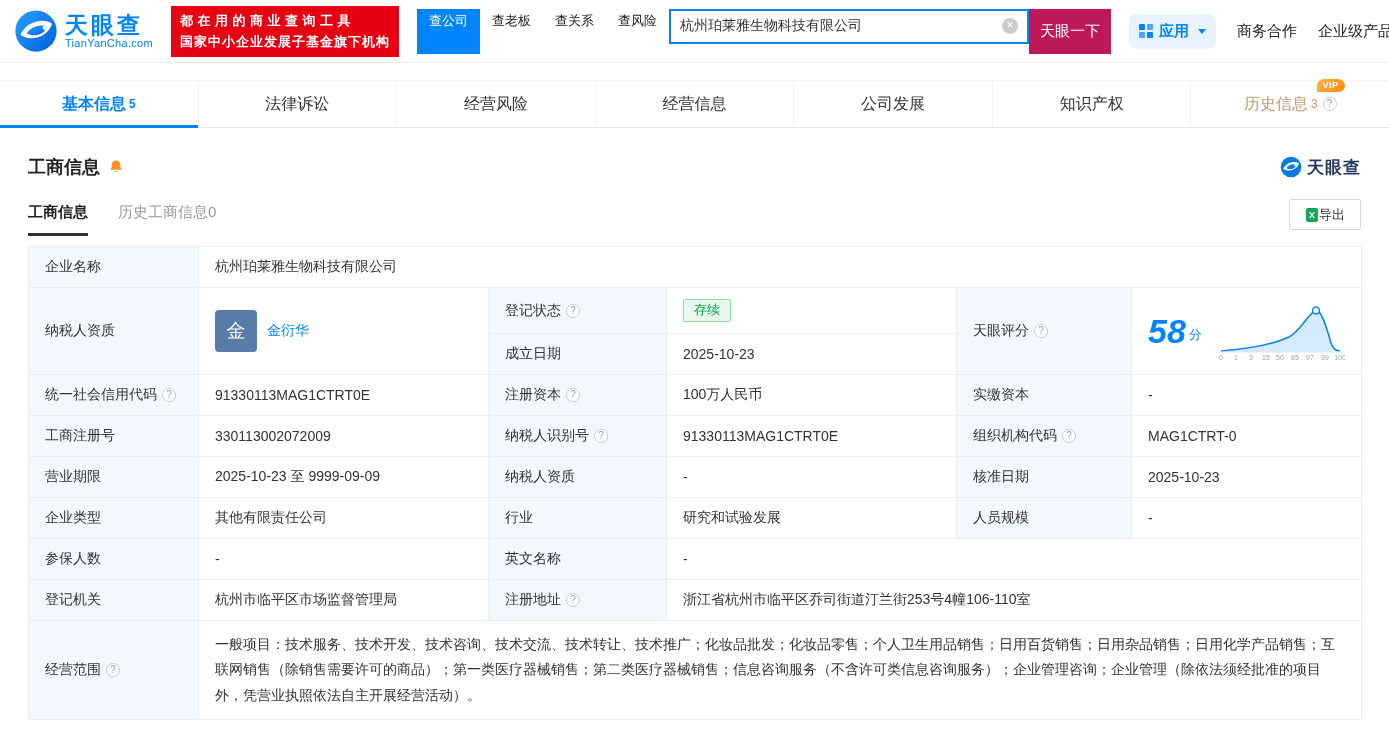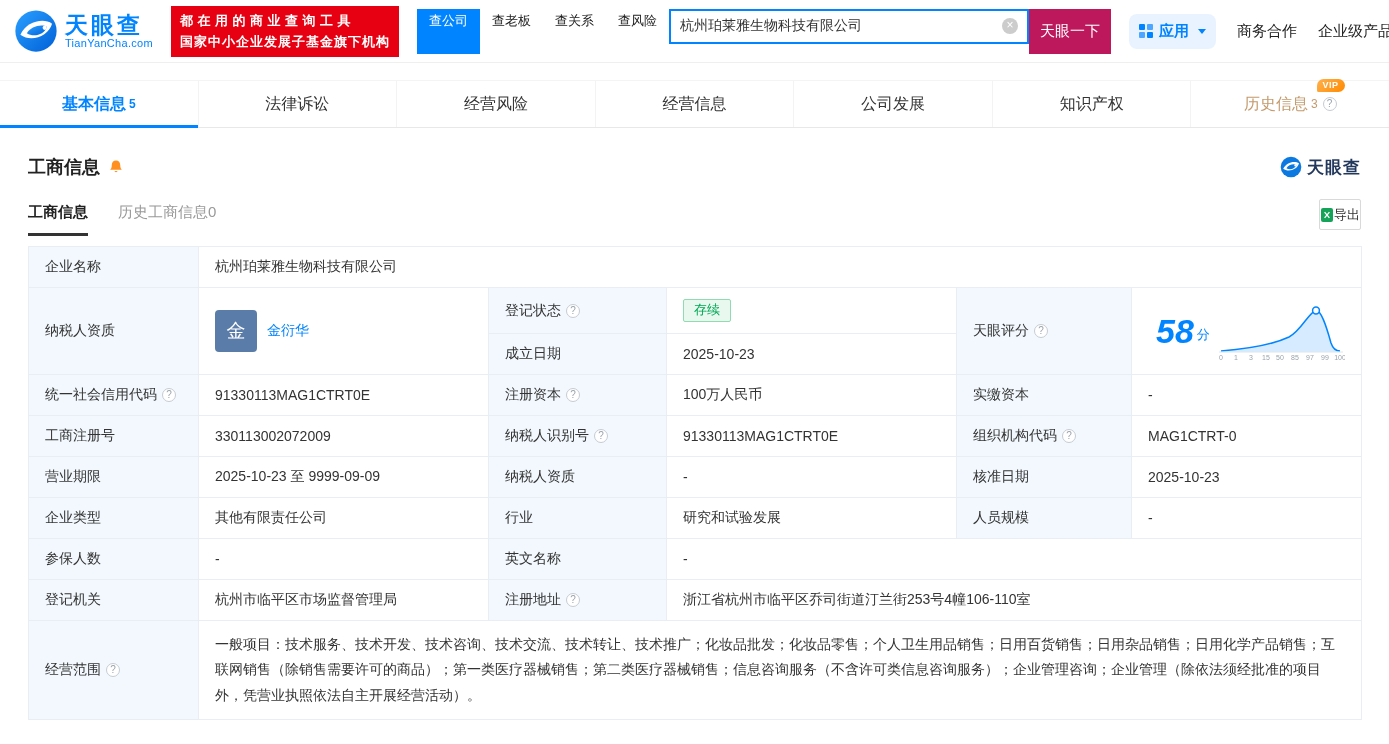--- a/index.html
+++ b/index.html
@@ -56,34 +56,34 @@
   
   .section-head { display:flex; align-items:center; padding:27px 28px 0; }
   .section-title { font-size:18px; font-weight:bold; color:#222; }
   .sub-bell { margin-left:8px; cursor:pointer; display:flex; }
   .watermark { margin-left:auto; display:flex; align-items:center; gap:5px; }
   .wm-text { font-size:17px; font-weight:bold; color:#22385c; letter-spacing:1px; }
 
   .subtab-row { display:flex; align-items:flex-end; padding:0 28px; margin-top:20px; }
   .subtab { font-size:15px; color:#999; margin-right:30px; padding-bottom:11px; cursor:pointer; border-bottom:3px solid transparent; }
   .subtab.active { color:#222; font-weight:bold; border-bottom-color:#333; }
-  .export-btn { margin-left:auto; display:flex; align-items:center; gap:0; border:1px solid #d9d9d9; background:#fff; border-radius:2px; height:31px; padding:0 0; font-size:13px; color:#333; cursor:pointer; margin-bottom:6px; }
+  .export-btn { margin-left:auto; display:flex; align-items:center; gap:0; border:1px solid #d9d9d9; background:#fff; border-radius:2px; height:31px; padding:0 15px; font-size:13px; color:#333; cursor:pointer; margin-bottom:6px; }
 
   
   .info-table { border-collapse:collapse; margin:10px 28px 0; width:1333px; table-layout:fixed; }
   .info-table td { border:1px solid #e8eef4; font-size:14px; color:#333; padding:11px 16px; vertical-align:middle; word-break:break-all; }
   .info-table td.lbl { background:#f2f8fd; }
   .badge-green { display:inline-block; background:#e8f8ef; color:#00a854; border:1px solid #8fdcb1; font-size:13px; padding:1px 10px 2px; border-radius:2px; line-height:1.4; }
   .rep-cell { display:flex; align-items:center; gap:10px; }
   .avatar { width:42px; height:42px; border-radius:4px; background:#5a7ca8; color:#fff; font-size:19px; display:flex; align-items:center; justify-content:center; cursor:pointer; flex:0 0 auto; }
   .link { color:#0084ff; cursor:pointer; }
   .score-td { padding:6px 10px 6px 14px; }
   .score-wrap { display:flex; align-items:center; justify-content:space-between; }
   .score-num { color:#0084ff; display:flex; align-items:flex-end; cursor:pointer; }
-  .score-n { font-size:34px; font-weight:bold; font-style:italic; line-height:1;margin-left:8px; }
+  .score-n { font-size:34px; font-weight:bold; font-style:italic; line-height:1; }
   .score-u { font-size:13px; margin:0 0 4px 3px; }
   .score-chart text { font-size:7px; fill:#9aa3ab; text-anchor:middle; font-style:normal; }
   .scope-text { line-height:1.8; text-align:left; }
 </style>
 </head>
 <body>
 
 <header class="topbar">
   <a class="logo">
     <svg width="44" height="44" viewBox="0 0 48 48">

